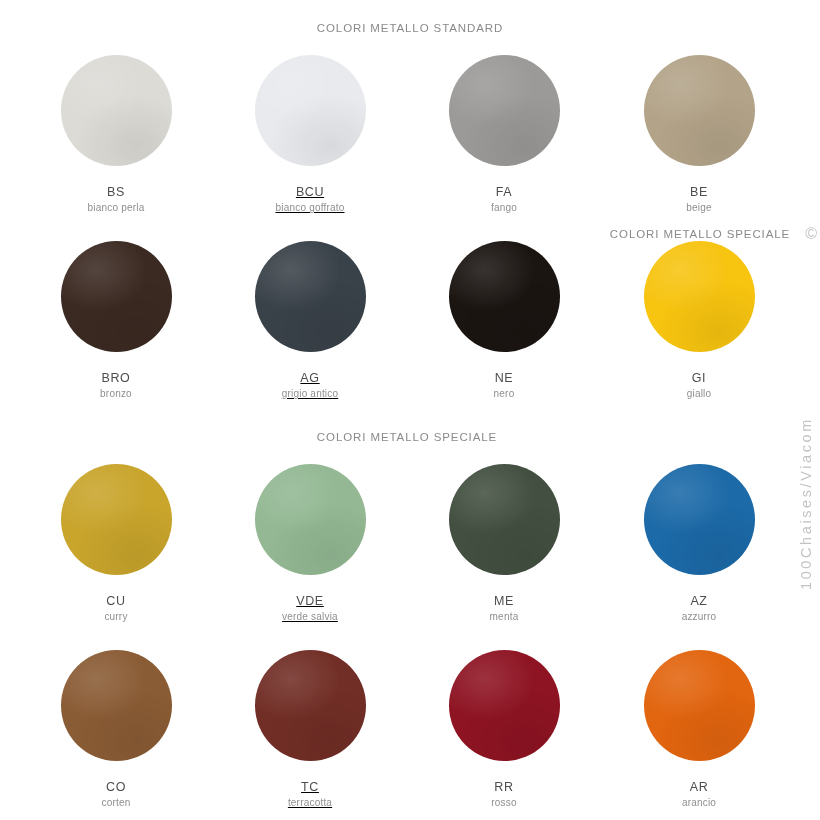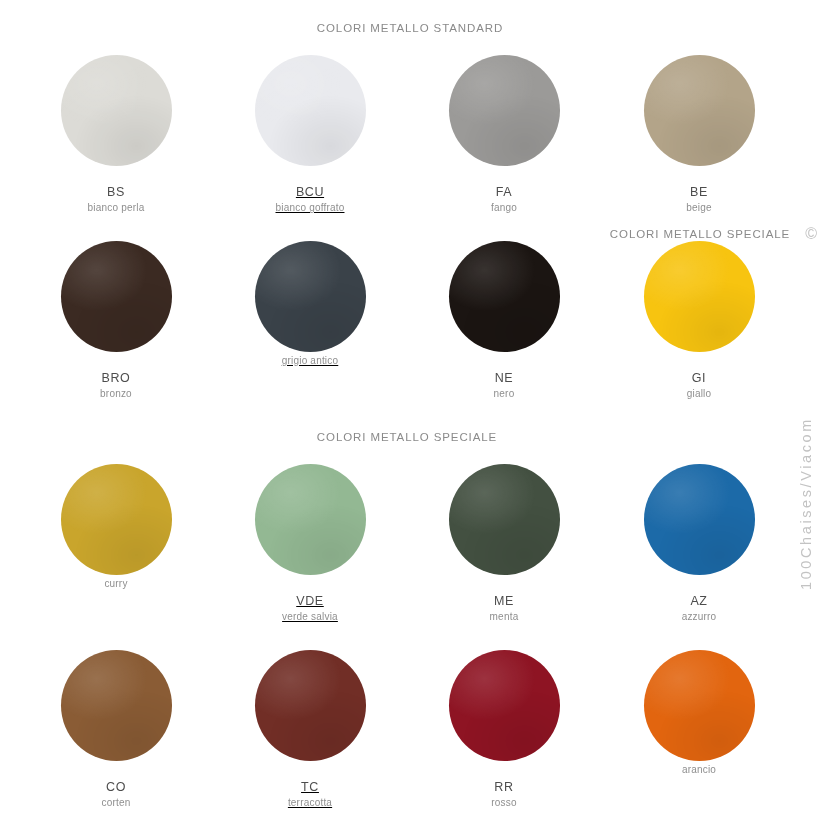--- a/index.html
+++ b/index.html
@@ -160,34 +160,36 @@
         <span class="code">BE</span>
         <span class="cname">beige</span>
       </div>
       <div class="cell r2 c1">
         <div class="swatch" style="background-color: rgb(59, 42, 34);"></div>
         <span class="code">BRO</span>
         <span class="cname">bronzo</span>
       </div>
       <div class="cell r2 c2">
         <div class="swatch" style="background-color: rgb(58, 66, 73);"></div>
+        <span class="code">AG</span>
         <span class="cname">grigio antico</span>
       </div>
       <div class="cell r2 c3">
         <div class="swatch" style="background-color: rgb(27, 21, 18);"></div>
         <span class="code">NE</span>
         <span class="cname">nero</span>
       </div>
       <div class="cell r2 c4">
         <div class="swatch" style="background-color: rgb(247, 196, 16);"></div>
         <span class="code">GI</span>
         <span class="cname">giallo</span>
       </div>
       <div class="cell r3 c1">
         <div class="swatch" style="background-color: rgb(201, 165, 44);"></div>
+        <span class="code">CU</span>
         <span class="cname">curry</span>
       </div>
       <div class="cell r3 c2">
         <div class="swatch" style="background-color: rgb(147, 184, 147);"></div>
         <span class="code">VDE</span>
         <span class="cname">verde salvia</span>
       </div>
       <div class="cell r3 c4">
         <div class="swatch" style="background-color: rgb(28, 106, 168);"></div>
         <span class="code">AZ</span>
@@ -208,20 +210,21 @@
         <span class="code">TC</span>
         <span class="cname">terracotta</span>
       </div>
       <div class="cell r4 c3">
         <div class="swatch" style="background-color: rgb(142, 20, 35);"></div>
         <span class="code">RR</span>
         <span class="cname">rosso</span>
       </div>
       <div class="cell r4 c4">
         <div class="swatch" style="background-color: rgb(226, 101, 15);"></div>
+        <span class="code">AR</span>
         <span class="cname">arancio</span>
       </div>
     </div>
 
   <div class="copy-mark">©</div>
 
   <div class="watermark">100Chaises/Viacom</div>
 
 </div>
 

